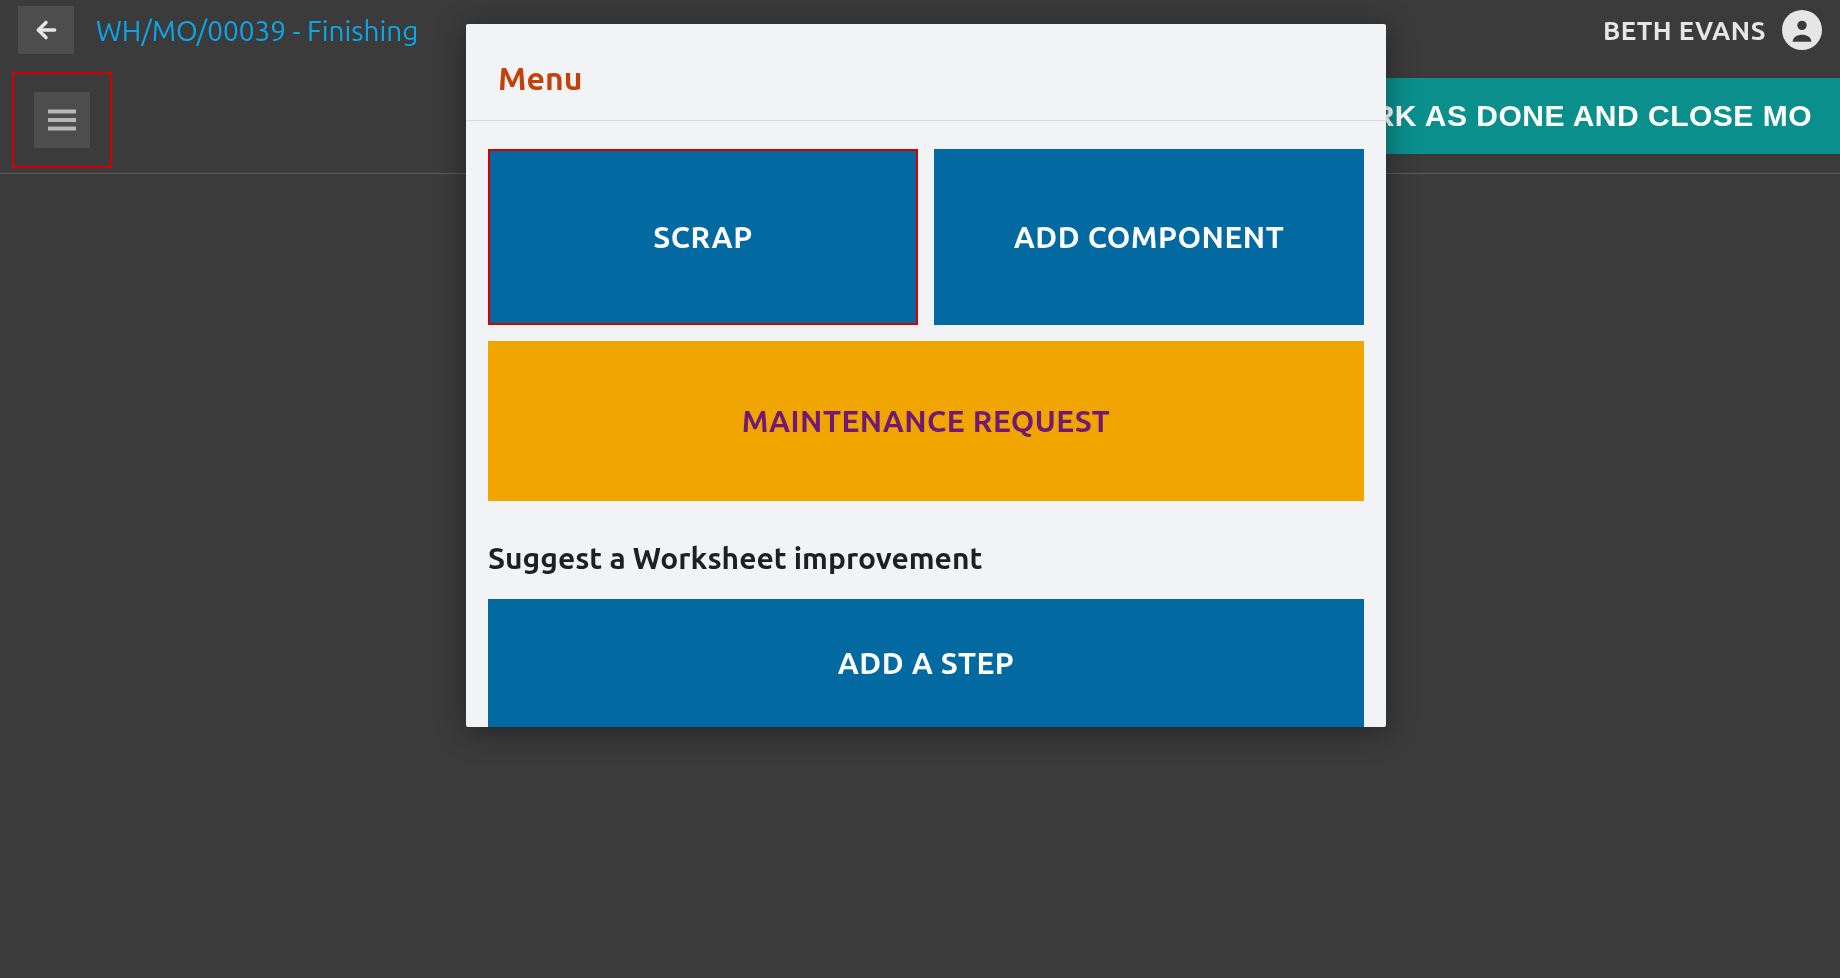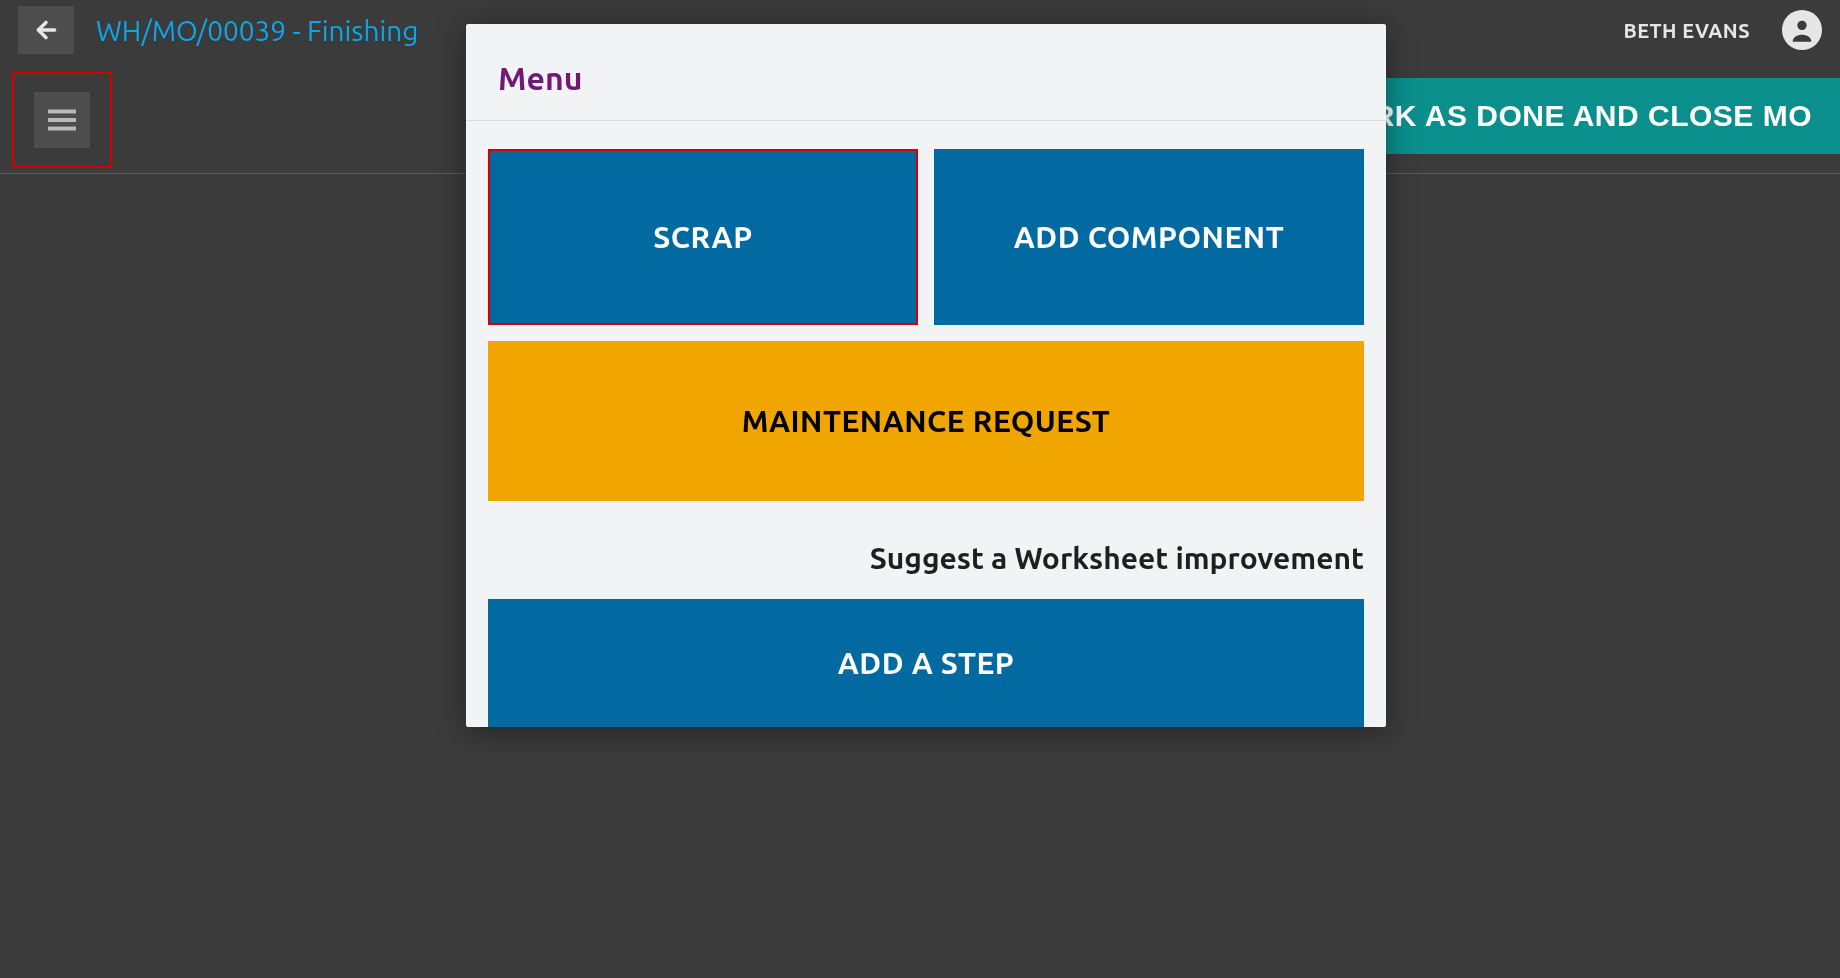--- a/index.html
+++ b/index.html
@@ -1,36 +1,36 @@
 <!DOCTYPE html>
 <html><head>
 <meta charset="utf-8">
 <style>
 html,body{margin:0;padding:0;width:1840px;height:978px;font-family:"Segoe UI",Ubuntu,Cantarell,"Noto Sans",sans-serif;background:#3b3b3b;color:#e6e6e6;overflow:hidden}
 *{box-sizing:border-box}
 .topbar{display:flex;align-items:center;height:60px;background:#3b3b3b;padding:0 18px}
 .back-btn{width:56px;height:48px;background:#4d4d4d;display:flex;align-items:center;justify-content:center;cursor:pointer;margin-right:22px}
 .title{font-size:28px;color:#0ea5e9;font-weight:400}
 .spacer{flex:1}
-.user{font-size:20px;font-weight:700;color:#e6e6e6;margin-right:32px;letter-spacing:.5px}
+.user{font-size:26px;font-weight:700;color:#e6e6e6;margin-right:16px;letter-spacing:.5px}
 .avatar{width:40px;height:40px;border-radius:50%;background:#e6e6e6;display:flex;align-items:center;justify-content:center}
 .secondbar{display:flex;align-items:center;height:114px;background:#3b3b3b;border-bottom:1px solid #5a5a5a;padding:0 0 0 18px;position:relative}
 .ham-wrap{position:absolute;left:12px;top:12px;width:100px;height:96px;border:2px solid #d40000;display:flex;align-items:center;justify-content:center}
 .ham-btn{width:56px;height:56px;background:#4d4d4d;display:flex;align-items:center;justify-content:center;cursor:pointer}
 .mark-done{position:absolute;right:0;top:18px;height:76px;background:#0b8f8c;color:#fff;font-size:30px;font-weight:700;letter-spacing:.5px;display:flex;align-items:center;padding:0 28px;border:none;cursor:pointer}
 .modal{position:absolute;left:466px;top:24px;width:920px;background:#f1f3f4;border-radius:2px;box-shadow:0 4px 30px rgba(0,0,0,.4)}
-.modal-header{padding:36px 32px 24px 32px;font-size:32px;font-weight:700;color:#701a75;border-bottom:1px solid #d8dadb}
+.modal-header{padding:36px 32px 24px 32px;font-size:32px;font-weight:700;color:#c2410c;border-bottom:1px solid #d8dadb}
 .grid{display:grid;grid-template-columns:1fr 1fr;gap:16px;padding:28px 22px 0 22px}
 .btn{height:176px;display:flex;align-items:center;justify-content:center;font-size:30px;font-weight:700;color:#fff;letter-spacing:.5px;border:none;cursor:pointer;font-family:inherit;text-align:center}
 .btn.red{background:#e4144d}
 .btn.teal{background:#0369a1}
 .btn.wide{grid-column:1/3;height:160px}
-.btn.amber{background:#f0a500;color:#000000}
+.btn.amber{background:#f0a500;color:#701a75}
 .scrap-wrap{border:2px solid #d40000;padding:0}
-.suggest{grid-column:1/3;text-align:right;font-size:30px;font-weight:700;color:#1f1f1f;padding:24px 0 8px 0}
+.suggest{grid-column:1/3;text-align:left;font-size:30px;font-weight:700;color:#1f1f1f;padding:24px 0 8px 0}
 .btn.step{height:128px}
 svg{display:block}
 </style>
 </head>
 <body>
 
 <div class="topbar">
   <div class="back-btn">
     <svg width="26" height="26" viewBox="0 0 24 24" fill="none" stroke="#e6e6e6" stroke-width="3.2" stroke-linecap="round" stroke-linejoin="round">
         <line x1="20" y1="12" x2="5" y2="12"></line>

